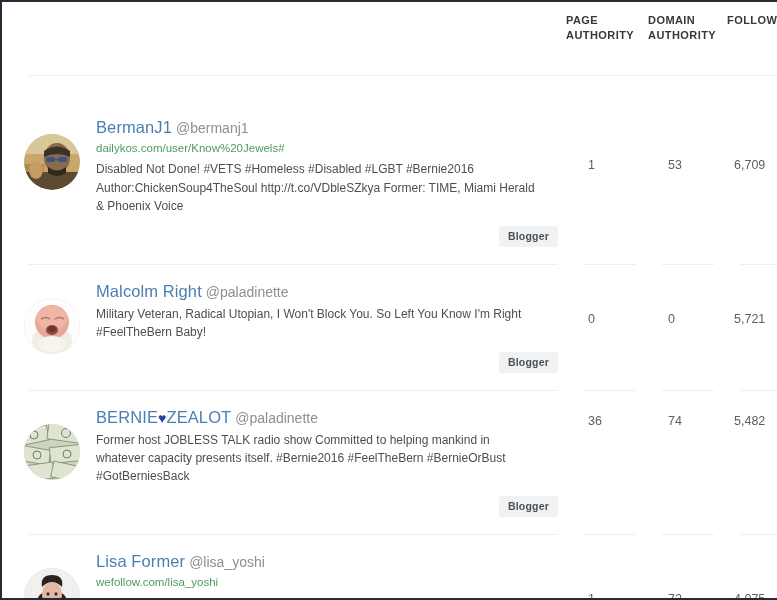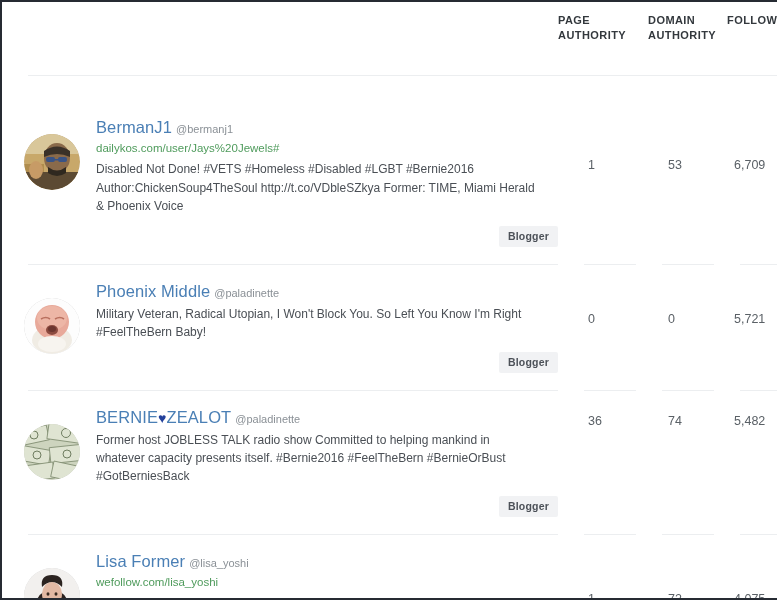--- a/index.html
+++ b/index.html
@@ -52,21 +52,21 @@
     padding: 11px 0 0 0;
     line-height: 1.35;
     white-space: nowrap;
   }
   thead th.th-profile { }
   thead th .hdr-inner {
     display: block;
     text-align: left;
     width: 62px;
   }
-  thead th.th-pa  .hdr-inner { }
+  thead th.th-pa  .hdr-inner { margin-left: 8px; }
   thead th.th-da  .hdr-inner { margin-left: 12px; }
   thead th.th-fol .hdr-inner { margin-left: 13px; width: 80px; overflow: hidden; }
 
   thead tr { height: 49px; }
 
   thead th::after { content: ""; }
 
   
   .hdr-rule-row td {
     padding: 0;
@@ -133,21 +133,21 @@
     margin-bottom: 2px;
     white-space: nowrap;
   }
   .display-name {
     font-size: 16.5px;
     color: #4a7fb5;
     letter-spacing: 0.1px;
   }
   .display-name .heart { color: #23409b; font-size: 14px; }
   .handle {
-    font-size: 11px;
+    font-size: 14px;
     color: #8a9096;
     margin-left: 4px;
   }
 
   .profile-url {
     display: block;
     font-size: 11.5px;
     color: #4f9b5c;
     line-height: 1.45;
     margin-top: 3px;
@@ -259,21 +259,21 @@
                       <rect x="22" y="23" width="9" height="5" rx="2" fill="#2a4f8f" opacity="0.85"></rect>
                       <rect x="34" y="23" width="9" height="5" rx="2" fill="#2a4f8f" opacity="0.85"></rect>
                       <rect x="31" y="25" width="3" height="1.5" fill="#2a4f8f" opacity="0.85"></rect>
                       <path d="M24 33 q9 7 18 0 l0 6 q-9 6 -18 0 z" fill="#2f281f"></path>
                       <ellipse cx="12" cy="36" rx="7" ry="9" fill="#c79b66"></ellipse>
                     </g>
                   </svg>
                 </div>
                 <div class="profile-body">
                   <div class="name-line"><span class="display-name">BermanJ1</span><span class="handle">@bermanj1</span></div>
-                  <a class="profile-url" href="#">dailykos.com/user/Jays%20Jewels#</a>
+                  <a class="profile-url" href="#">dailykos.com/user/Know%20Jewels#</a>
                   <div class="bio">Disabled Not Done! #VETS #Homeless #Disabled #LGBT #Bernie2016 Author:ChickenSoup4TheSoul http://t.co/VDbleSZkya Former: TIME, Miami Herald &amp; Phoenix Voice</div>
                   <div class="badges"><span class="badge">Blogger</span></div>
                 </div>
               </div>
             </div>
           </td>
           <td class="metric cell-pa">
             <div class="row-wrap" style="padding:0">
               <span class="metric-inner">1</span>
             </div>
@@ -308,21 +308,21 @@
                       <ellipse cx="28" cy="20" rx="15" ry="12" fill="#edb6a6"></ellipse>
                       <path d="M17 21 q5 -3 9 0" stroke="#b9705f" stroke-width="1.6" fill="none"></path>
                       <path d="M31 21 q5 -3 9 0" stroke="#b9705f" stroke-width="1.6" fill="none"></path>
                       <ellipse cx="28" cy="32" rx="6" ry="5" fill="#8c4a3f"></ellipse>
                       <ellipse cx="28" cy="31" rx="4" ry="3" fill="#6d3630"></ellipse>
                       <ellipse cx="28" cy="46" rx="14" ry="8" fill="#f7f4ef"></ellipse>
                     </g>
                   </svg>
                 </div>
                 <div class="profile-body">
-                  <div class="name-line"><span class="display-name">Phoenix Middle</span><span class="handle">@paladinette</span></div>
+                  <div class="name-line"><span class="display-name">Malcolm Right</span><span class="handle">@paladinette</span></div>
                   <div class="bio">Military Veteran, Radical Utopian, I Won't Block You. So Left You Know I'm Right #FeelTheBern Baby!</div>
                   <div class="badges"><span class="badge">Blogger</span></div>
                 </div>
               </div>
             </div>
           </td>
           <td class="metric cell-pa">
             <div class="row-wrap" style="padding:0">
               <div class="row-sep"></div>
               <span class="metric-inner">0</span>

